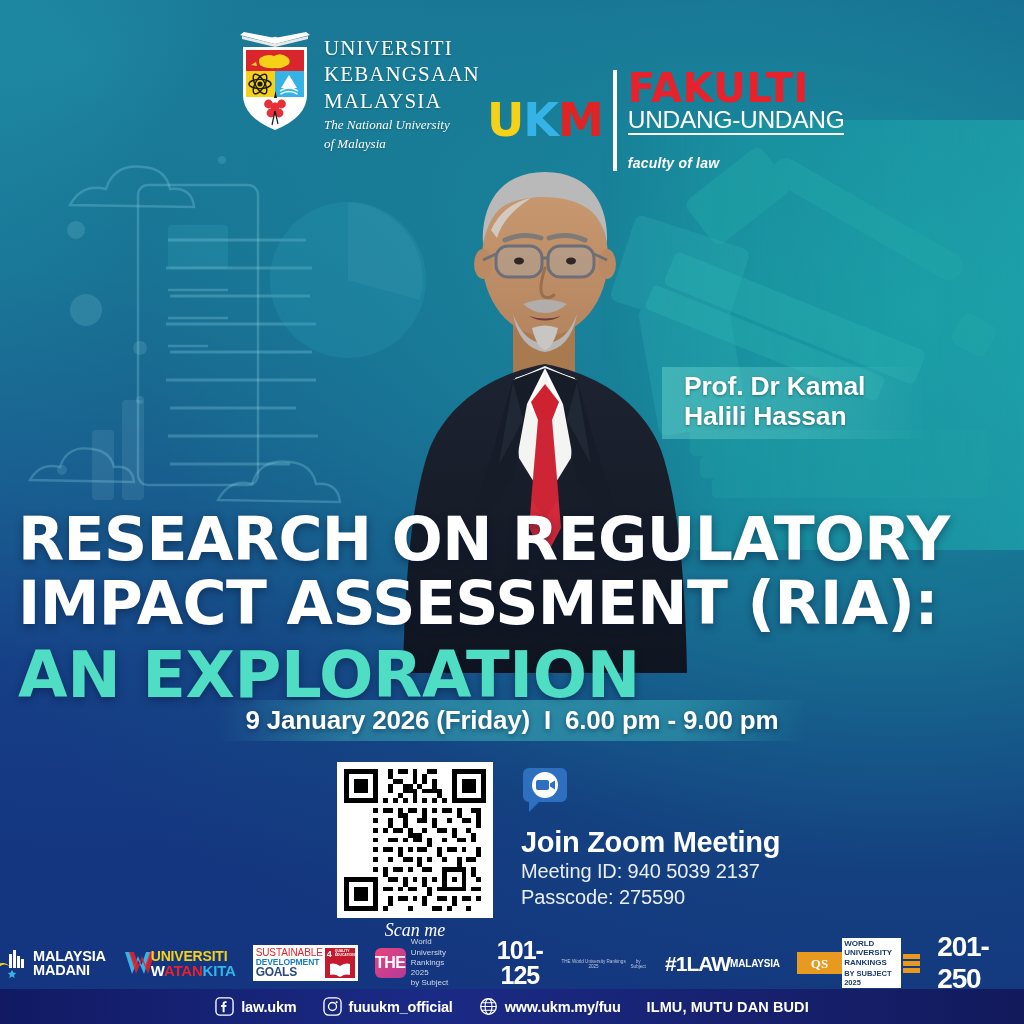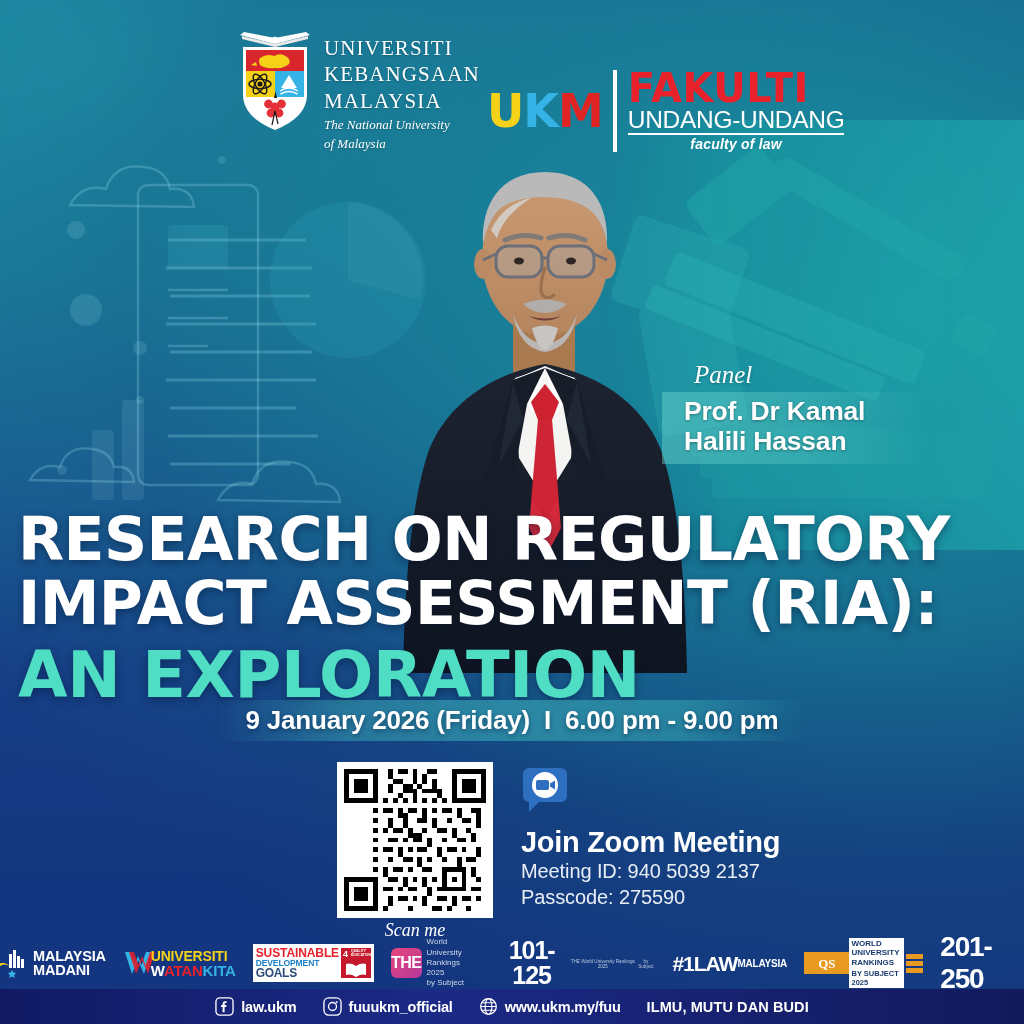--- a/index.html
+++ b/index.html
@@ -55,21 +55,21 @@
     color:#e8212a; font-size:40px; font-weight:bold; line-height:.92;
     letter-spacing:0.5px; font-family:"DejaVu Sans", sans-serif;
   }
   .fuu-undang {
     color:#ffffff; font-size:24.5px; font-weight:400; line-height:1.02;
     letter-spacing:-0.3px; border-bottom:2.5px solid #ffffff; padding-bottom:1px;
     font-family:"Liberation Sans", sans-serif;
   }
   .fuu-fol {
     color:#ffffff; font-size:14px; font-style:italic; font-weight:bold;
-    text-align:center; margin-top:1px; letter-spacing:.2px;
+    text-align:left; margin-top:20px; letter-spacing:.2px;
   }
 
   
   .portrait { position:absolute; left:395px; top:128px; width:300px; height:545px; }
   .portrait svg { width:100%; height:100%; display:block; }
 
   
   .panel-block { position:absolute; left:662px; top:362px; width:260px; }
   .panel-word {
     font-family:"Liberation Serif", serif; font-style:italic;
@@ -141,21 +141,21 @@
   .mm-txt { color:#ffffff; font-size:14.5px; font-weight:bold; line-height:1.0; letter-spacing:-0.2px; }
 
   .wk { display:flex; align-items:center; }
   .wk-txt { line-height:1.0; margin-left:-8px; }
   .wk-t1 { color:#f5d218; font-size:14px; font-weight:bold; letter-spacing:-0.2px; }
   .wk-t2 { font-size:15px; font-weight:bold; letter-spacing:-0.2px; }
   .wk-t2 .a { color:#ffffff; } .wk-t2 .b { color:#e8212a;text-align:right; } .wk-t2 .c { color:#35b3e6; }
 
   .sdg { display:flex; align-items:center; gap:2px; background:#ffffff; padding:3px; }
   .sdg-words { line-height:1.0; }
-  .sdg-w1 { color:#e8212a; font-size:12px; font-weight:bold; letter-spacing:-0.1px; }
+  .sdg-w1 { color:#e8212a; font-size:10px; font-weight:normal; letter-spacing:-0.1px; }
   .sdg-w2 { color:#1a7ec4; font-size:8.5px; font-weight:bold; letter-spacing:-0.1px; }
   .sdg-w3 { color:#2a4a7a; font-size:12px; font-weight:bold; letter-spacing:-0.3px; }
   .sdg-tile { width:30px; height:30px; background:#c5192d; position:relative; }
   .sdg-tile .n { position:absolute; left:2px; top:1px; color:#fff; font-size:9px; font-weight:bold; }
   .sdg-tile .lbl { position:absolute; left:10px; top:2px; color:#fff; font-size:3.4px; font-weight:bold; line-height:1.1; }
 
   .the { display:flex; align-items:center; gap:5px; }
   .the-mark {
     width:34px; height:30px; border-radius:6px;
     background:linear-gradient(135deg,#e8457c,#b4399b);
@@ -404,21 +404,20 @@
 
         <path d="M134 188 q16 9 32 0 q-16 5 -32 0 Z" fill="#6e3b38"></path>
 
         <path d="M118 186 q6 34 32 38 q26 -4 32 -38 q-10 28 -32 30 q-22 -2 -32 -30 Z" fill="#b9b6b3"></path>
         <path d="M137 200 q13 -5 26 0 q-5 20 -13 22 q-8 -2 -13 -22 Z" fill="#c8c6c3"></path>
       </g>
     </svg>
   </div>
 
   <div class="panel-block">
-    <div class="panel-word">Panel</div>
     <div class="panel-band">
       <div class="panel-name">Prof. Dr Kamal</div>
       <div class="panel-name">Halili Hassan</div>
     </div>
   </div>
 
   <div class="title-wrap">
     <div class="title-l1">RESEARCH ON REGULATORY</div>
     <div class="title-l2">IMPACT ASSESSMENT (RIA):</div>
     <div class="title-l3">AN EXPLORATION</div>

